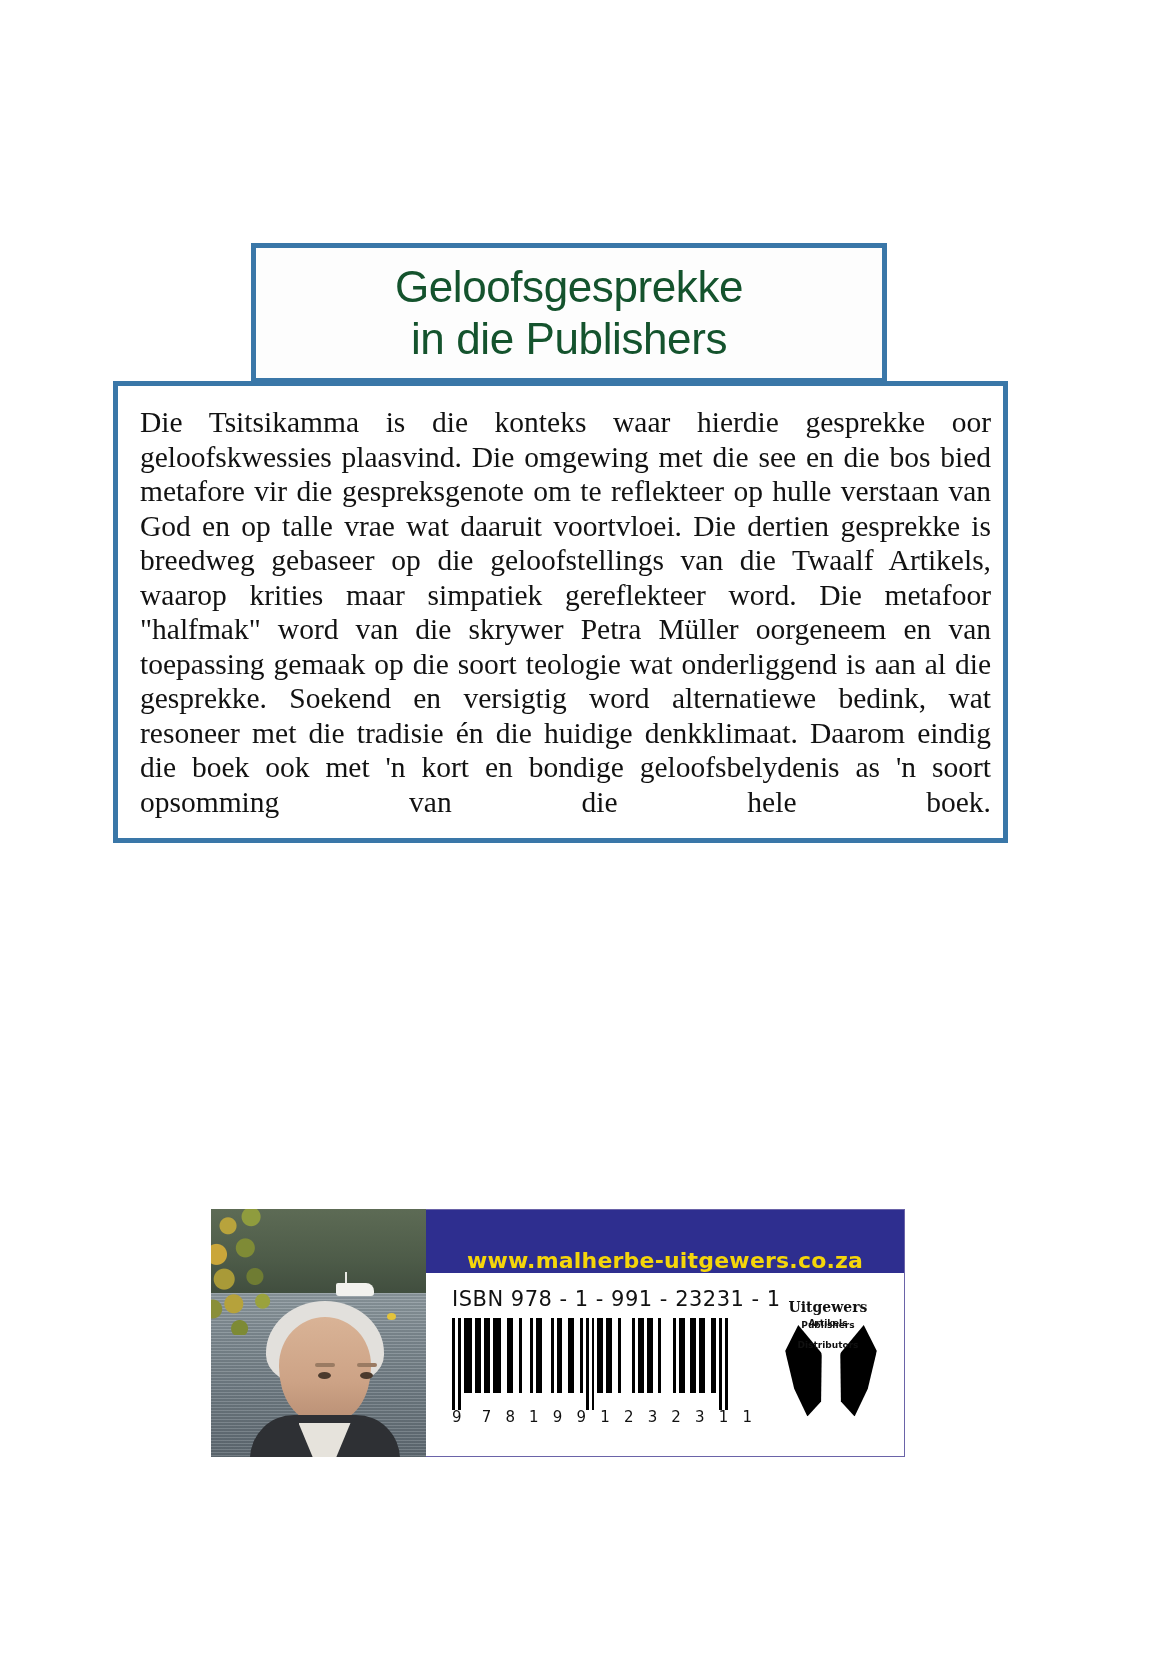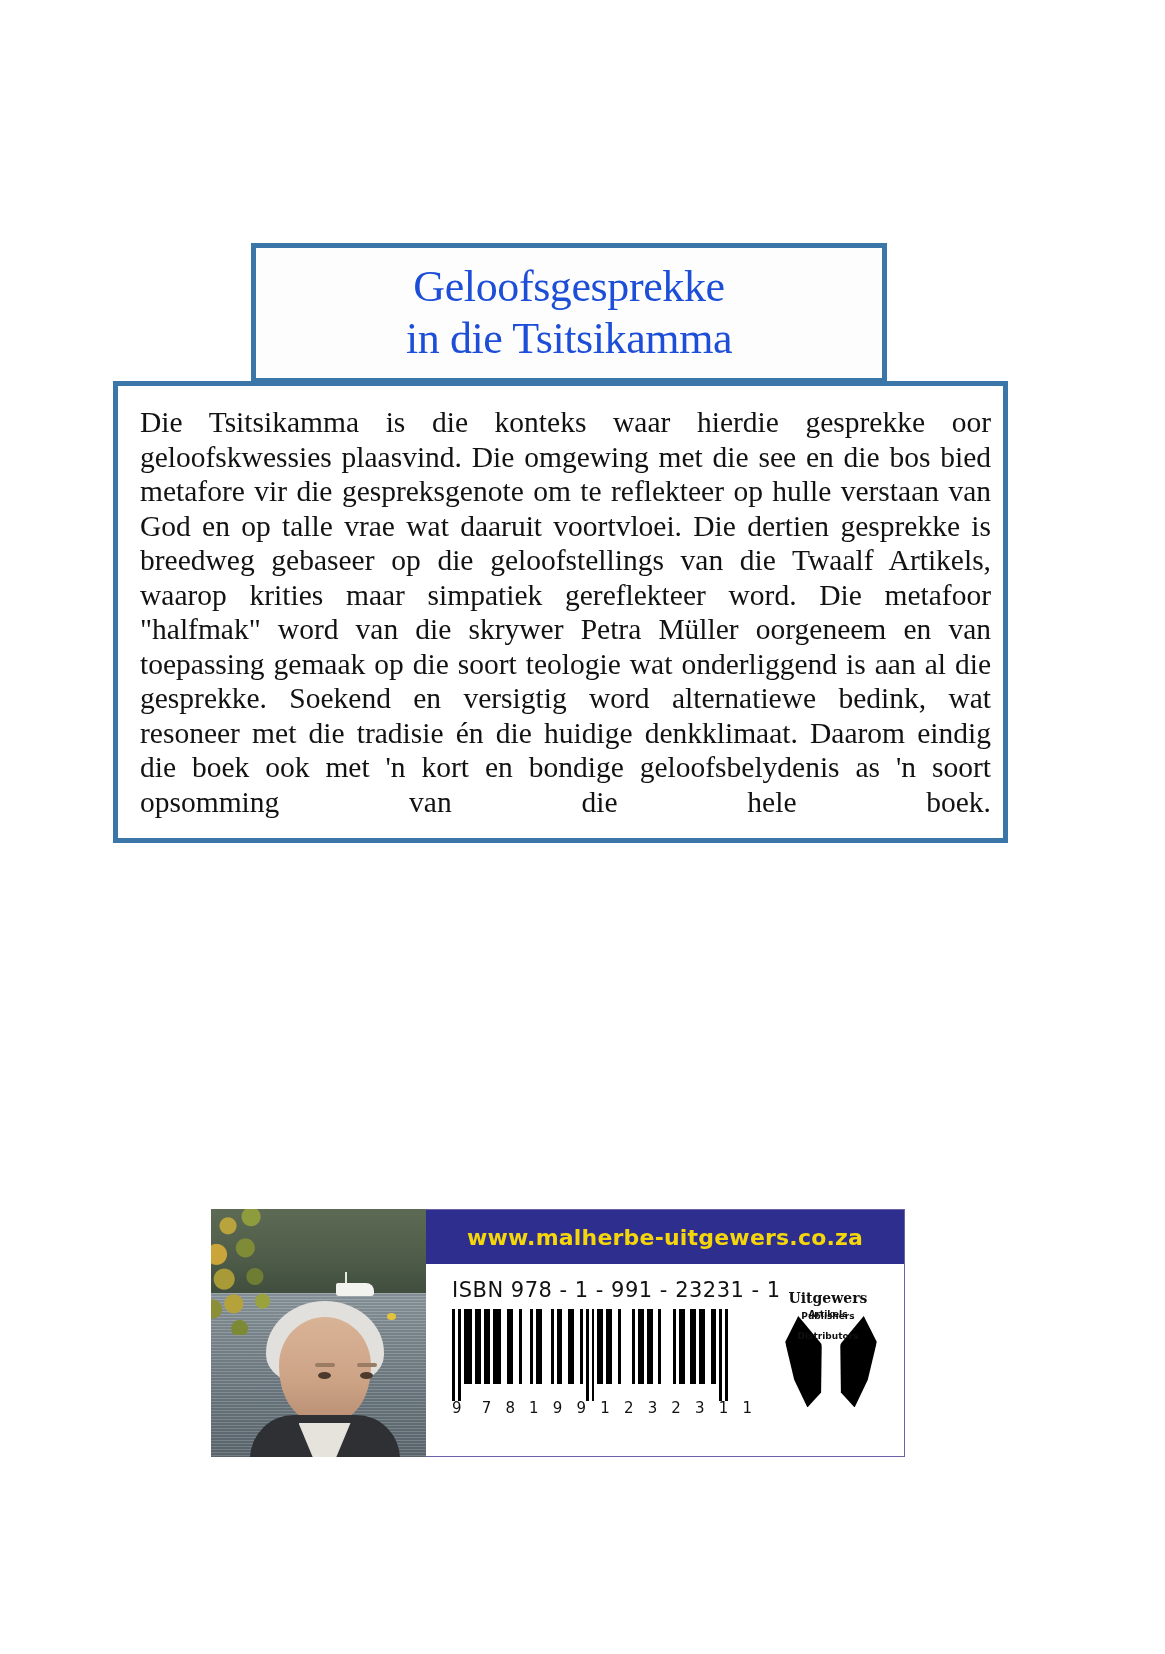--- a/index.html
+++ b/index.html
@@ -26,24 +26,24 @@
     box-sizing: border-box;
     border: 5px solid #3a77a8;
     background: #fdfdfd;
     display: flex;
     flex-direction: column;
     align-items: center;
     justify-content: center;
     z-index: 3;
   }
   .title-line {
-    font-family: Liberation Serif, serif;
+    font-family: Liberation Sans, sans-serif;
     font-size: 44px;
     line-height: 1.18;
-    color: #1d4ed8;
+    color: #14532d;
     letter-spacing: -0.4px;
     white-space: nowrap;
   }
 
   
   #blurb-panel {
     position: absolute;
     left: 113px;
     top: 381px;
     width: 895px;
@@ -188,24 +188,24 @@
   #colophon-right {
     flex: 1;
     display: flex;
     flex-direction: column;
     border: 1px solid #6a63a8;
     border-left: none;
     box-sizing: border-box;
     background: #ffffff;
   }
   #url-banner {
-    height: 54px;
+    height: 63px;
     background: #2e2e8f;
     display: flex;
-    align-items: center;
+    align-items: flex-end;
     justify-content: center;
     flex: none;
   }
   #url-text {
     font-family: "DejaVu Sans", "Liberation Sans", sans-serif;
     font-size: 22px;
     font-weight: bold;
     color: #f5d60a;
     letter-spacing: 0.2px;
   }
@@ -284,21 +284,21 @@
     right: 10px;
     clip-path: polygon(42% 0, 78% 26%, 70% 68%, 50% 100%, 16% 86%, 0 34%);
     transform: rotate(8deg);
   }
 </style>
 </head>
 <body>
 
 <div id="title-plate">
   <div class="title-line">Geloofsgesprekke</div>
-  <div class="title-line">in die Tsitsikamma</div>
+  <div class="title-line">in die Publishers</div>
 </div>
 
 <div id="blurb-panel">
   <p id="blurb-text">Die Tsitsikamma is die konteks waar hierdie gesprekke oor geloofskwessies plaasvind. Die omgewing met die see en die bos bied metafore vir die gespreksgenote om te reflekteer op hulle verstaan van God en op talle vrae wat daaruit voortvloei. Die dertien gesprekke is breedweg gebaseer op die geloofstellings van die Twaalf Artikels, waarop krities maar simpatiek gereflekteer word. Die metafoor "halfmak" word van die skrywer Petra Müller oorgeneem en van toepassing gemaak op die soort teologie wat onderliggend is aan al die gesprekke. Soekend en versigtig word alternatiewe bedink, wat resoneer met die tradisie én die huidige denkklimaat. Daarom eindig die boek ook met 'n kort en bondige geloofsbelydenis as 'n soort opsomming van die hele boek.</p>
 </div>
 
 <div id="colophon">
 
   <div id="author-photo">
     <div class="ph-hills"></div>

